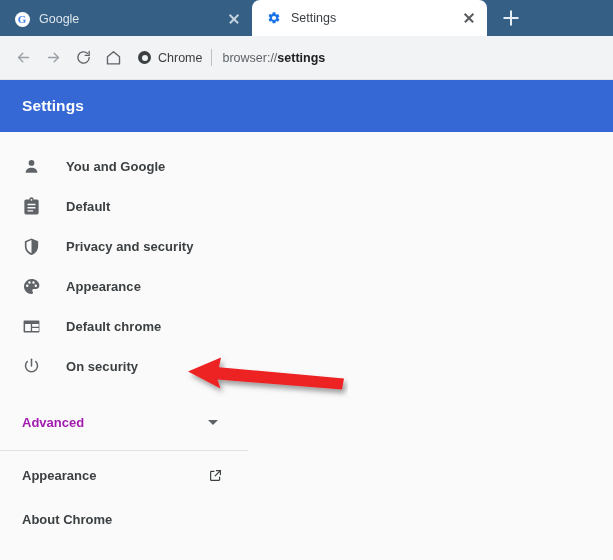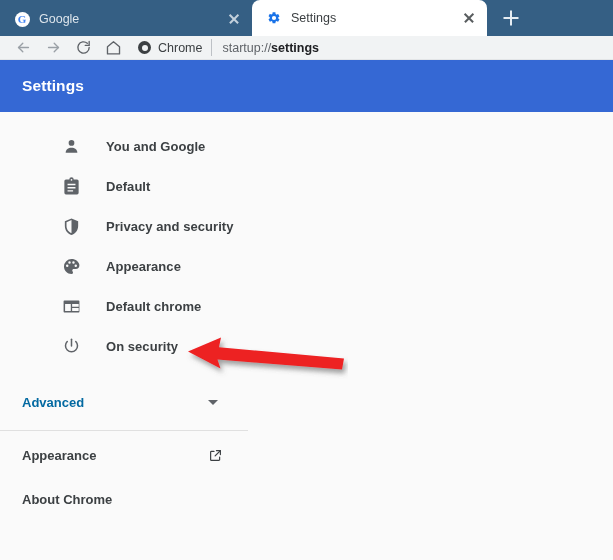--- a/index.html
+++ b/index.html
@@ -92,21 +92,21 @@
     background: #ffffff;
     display: flex; align-items: center; justify-content: center;
     font-size: 11px; font-weight: bold;
     color: #4285f4;
     font-family: "Liberation Serif", serif;
     line-height: 1;
   }
 
   
   #toolbar {
-    height: 24px;
+    height: 44px;
     background: #f1f3f4;
     display: flex;
     align-items: center;
     padding: 0 8px;
     border-bottom: 1px solid #e3e5e7;
   }
   .nav-btn {
     width: 30px; height: 30px;
     display: flex; align-items: center; justify-content: center;
     color: #9aa0a6;
@@ -176,21 +176,20 @@
     position: absolute;
     left: 0; top: 0;
     width: 248px;
     padding-top: 14px;
   }
   .menu-item {
     height: 40px;
     display: flex;
     align-items: center;
     padding-left: 22px;
-    margin-left: 40px;
   }
   .menu-icon {
     width: 22px; flex: 0 0 22px;
     display: flex; align-items: center; justify-content: flex-start;
     color: #5f6368;
   }
   .menu-label {
     margin-left: 22px;
     font-size: 13px;
     font-weight: bold;
@@ -202,21 +201,21 @@
     height: 44px;
     display: flex;
     align-items: center;
     padding-left: 22px;
     padding-right: 16px;
     margin-top: 14px;
   }
   #advanced-label {
     font-size: 13px;
     font-weight: bold;
-    color: #0369a1;
+    color: #a21caf;
     flex: 1 1 auto;
   }
   .chevron-down {
     width: 0; height: 0;
     border-left: 5px solid transparent;
     border-right: 5px solid transparent;
     border-top: 5.5px solid #5f6368;
     margin-right: 14px;
   }
 
@@ -311,21 +310,21 @@
       <path d="M3.5 11L12 3.8l8.5 7.2V21h-17z"></path>
     </svg>
   </div>
 
   <div id="omnibox">
     <span id="security-chip">
       <span class="chrome-dot"></span>
       <span id="chip-label">Chrome</span>
     </span>
     <span id="omnibox-sep"></span>
-    <span id="url-text"><span>startup://</span><b>settings</b></span>
+    <span id="url-text"><span>browser://</span><b>settings</b></span>
   </div>
 </div>
 
 <div id="settings-header">
   <span id="settings-header-title">Settings</span>
 </div>
 
 <div id="page-body">
 
   <div id="sidebar">

